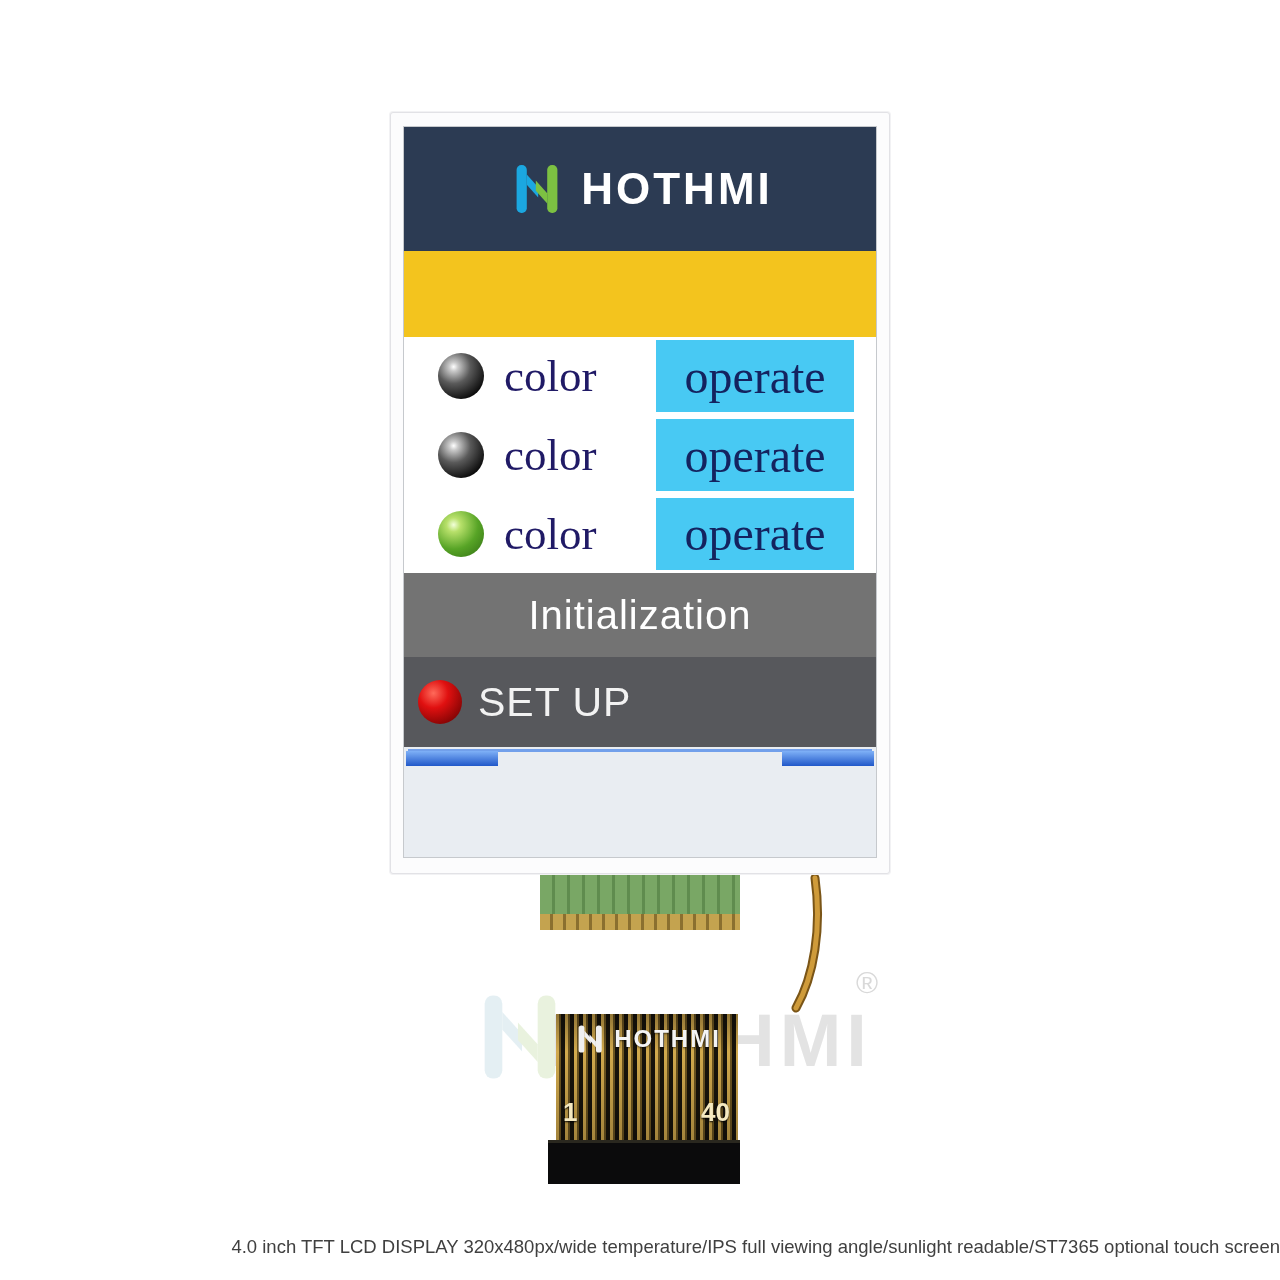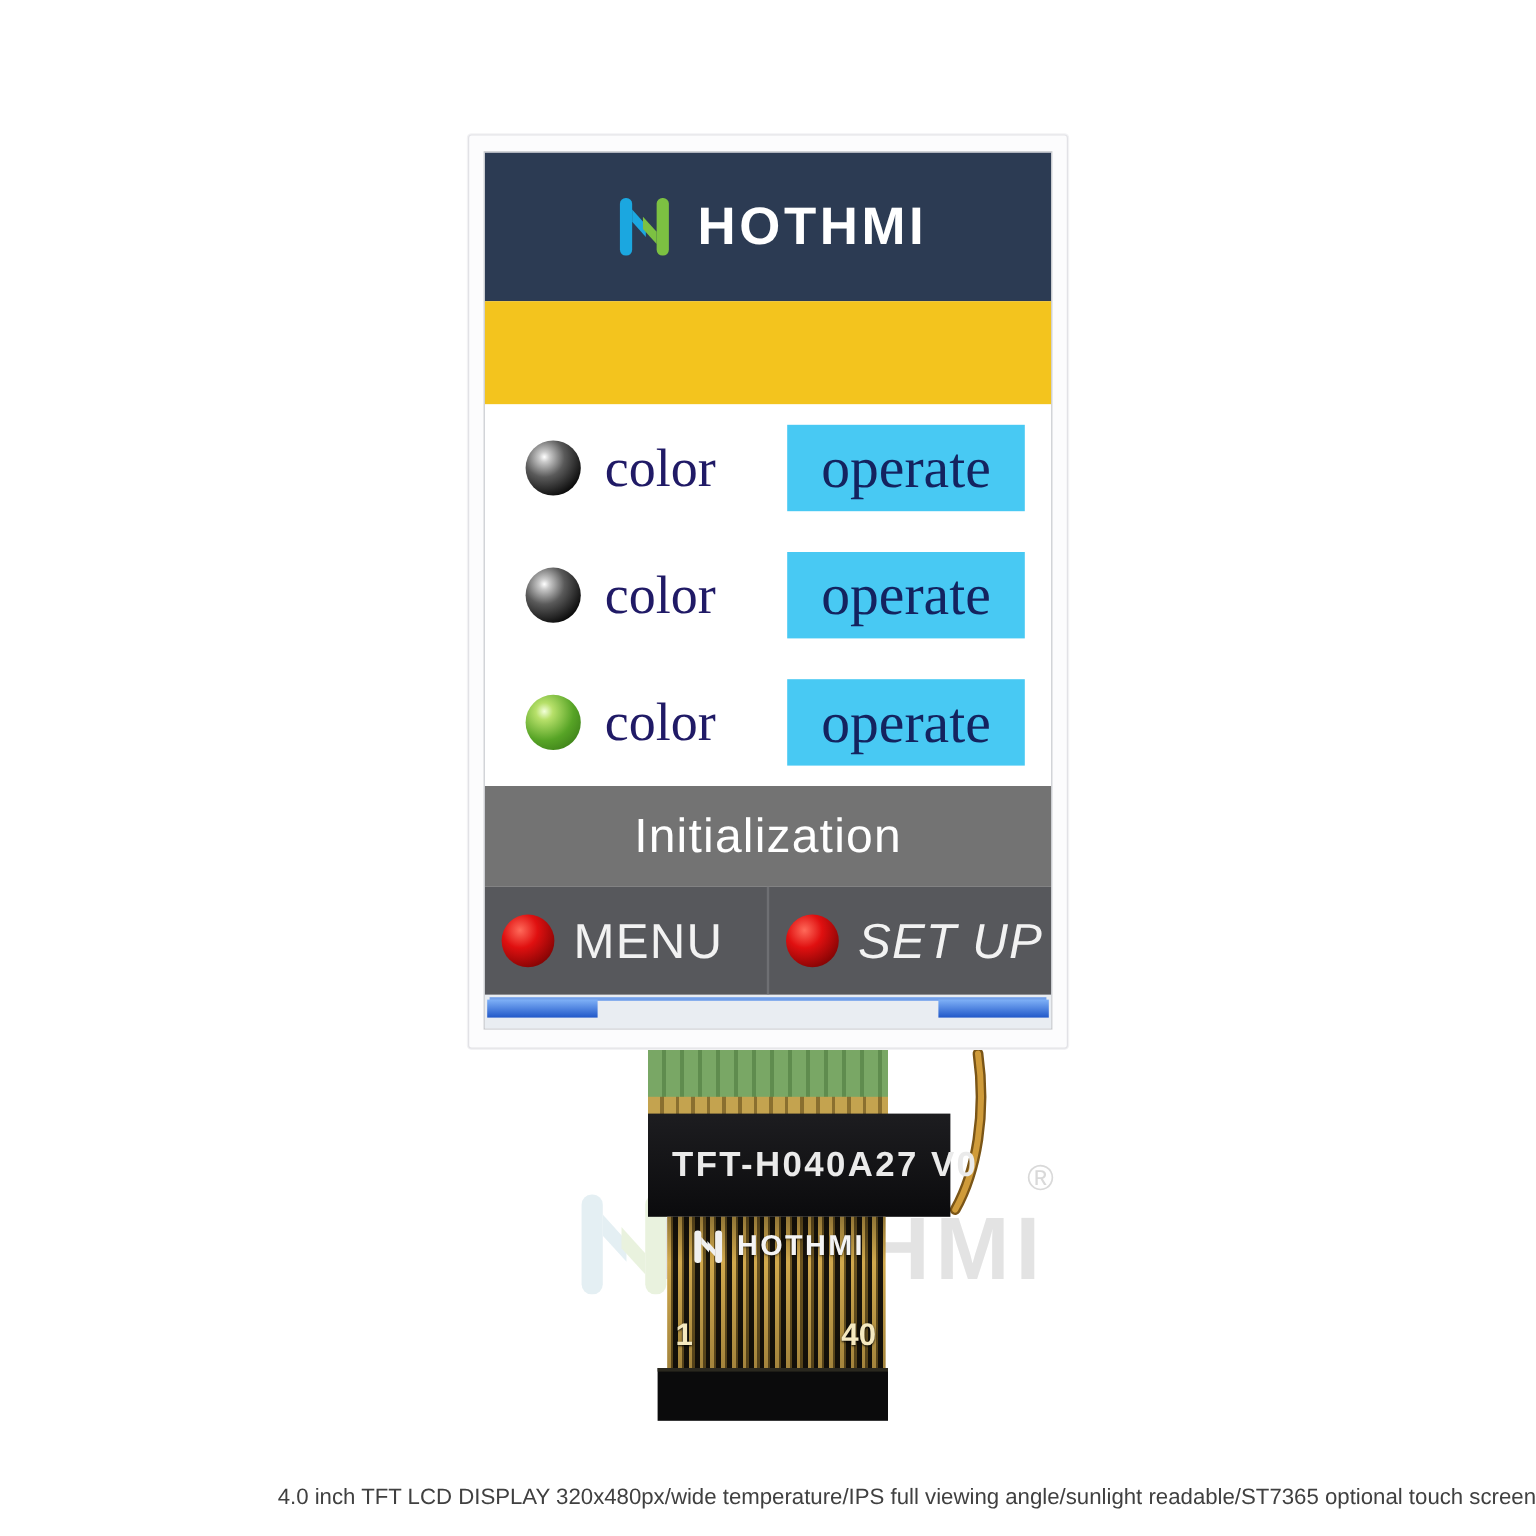--- a/index.html
+++ b/index.html
@@ -19,21 +19,21 @@
   .screen{position:absolute;left:12px;top:13px;width:474px;height:732px;box-sizing:border-box;
           border:1px solid #c6c9cd;display:flex;flex-direction:column;overflow:hidden;background:#fff;}
 
   .scr-header{height:124px;background:#2c3b53;display:flex;align-items:center;justify-content:center;gap:14px;flex:none;}
   .logo-mark svg{width:60px;height:60px;display:block;}
   .lm-blue{fill:#1ba7e0;} .lm-green{fill:#7cc142;}
   .logo-text{color:#ffffff;font-size:44px;font-weight:bold;letter-spacing:3px;}
 
   .scr-yellow{height:86px;background:#f3c41e;flex:none;}
 
-  .scr-rows{height:318px;background:#ffffff;display:flex;flex-direction:column;justify-content:center;flex:none;text-align:right;}
+  .scr-rows{height:236px;background:#ffffff;display:flex;flex-direction:column;justify-content:center;flex:none;text-align:right;}
   .row{height:106px;display:flex;align-items:center;padding:0 22px 0 34px;}
   .led{width:46px;height:46px;border-radius:50%;flex:none;}
   .led-black{background:radial-gradient(circle at 34% 30%,#ffffff 0%,#c9c9c9 10%,#5a5a5a 38%,#0a0a0a 78%);}
   .led-green{background:radial-gradient(circle at 34% 30%,#f2ffd9 0%,#b7e06a 16%,#57a426 55%,#2f6c12 100%);}
   .row-label{margin-left:20px;font-family:"Liberation Serif",serif;font-size:45px;color:#201a66;}
   .row-btn{margin-left:auto;width:198px;height:72px;background:#48c9f3;display:flex;align-items:center;
            justify-content:center;font-family:"Liberation Serif",serif;font-size:48px;color:#14235f;cursor:pointer;}
 
   .scr-init{height:84px;background:#737373;display:flex;align-items:center;justify-content:center;
             color:#ffffff;font-size:40px;letter-spacing:1px;flex:none;cursor:pointer;}
@@ -127,47 +127,40 @@
           <span class="row-label">color</span>
           <div class="row-btn">operate</div>
         </div>
       </div>
 
       <div class="scr-init">Initialization</div>
 
       <div class="scr-footer">
         <div class="footer-half">
           <span class="led-red"></span>
-          <span class="footer-label">MENU</span>
-        </div>
-        <div class="footer-half">
-          <span class="led-red"></span>
           <span class="footer-label">SET UP</span>
         </div>
       </div>
 
       <div class="scr-strip">
         <div class="strip-line"></div>
         <div class="strip-bar left"></div>
         <div class="strip-bar right"></div>
       </div>
 
     </div>
   </div>
 
   <div class="fpc-green"></div>
 
   <svg class="fpc-wire" viewBox="0 0 44 142">
     <path d="M8,136 C26,104 34,56 27,6" fill="none" stroke="#7a5517" stroke-width="9" stroke-linecap="round"></path>
     <path d="M8,136 C26,104 34,56 27,6" fill="none" stroke="#cf9b3a" stroke-width="5" stroke-linecap="round"></path>
   </svg>
 
-  <div class="fpc-black">
-    <span class="fpc-part">TFT-H040A27 V0</span>
-  </div>
 
   <div class="fpc-pins">
     <div class="fpc-logo">
       <svg viewBox="0 0 100 100">
         <rect x="16" y="10" width="17" height="80" rx="8" class="lm-white"></rect>
         <polygon points="33,26 52,47 52,64 33,43" class="lm-white"></polygon>
         <rect x="67" y="10" width="17" height="80" rx="8" class="lm-white"></rect>
         <polygon points="67,74 48,53 48,36 67,57" class="lm-white"></polygon>
       </svg>
       <span class="fpc-logo-text">HOTHMI</span>

